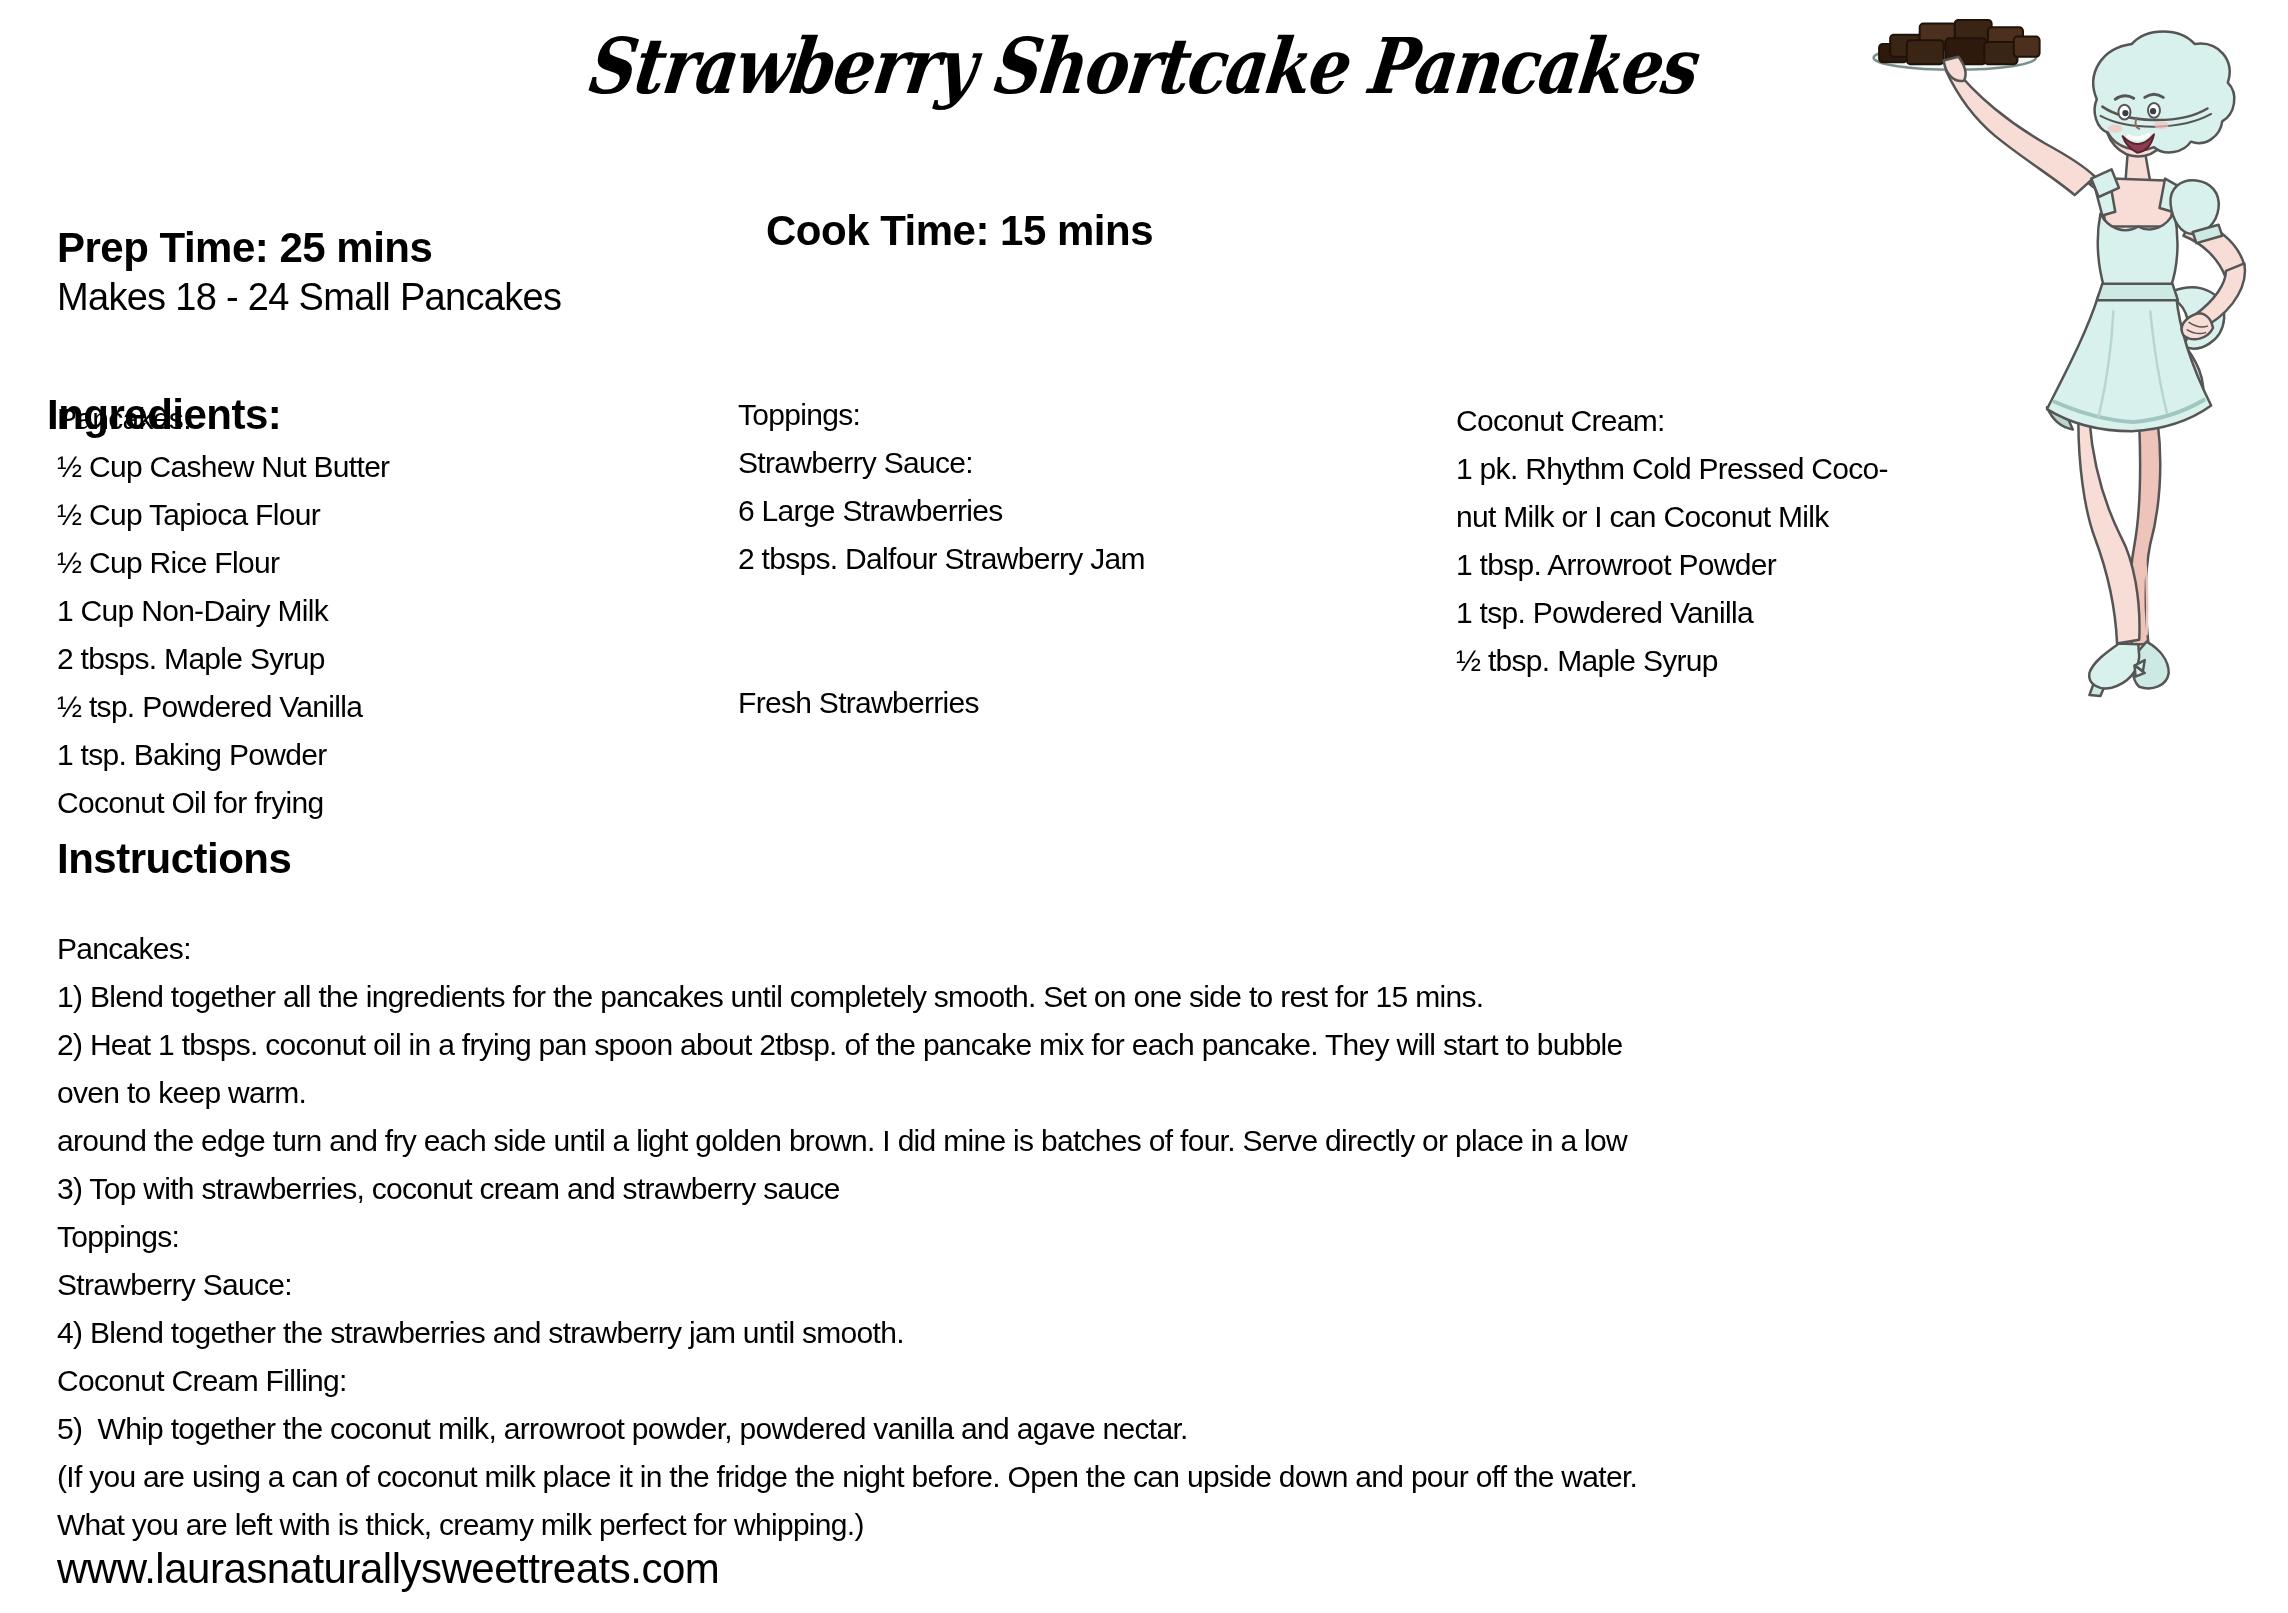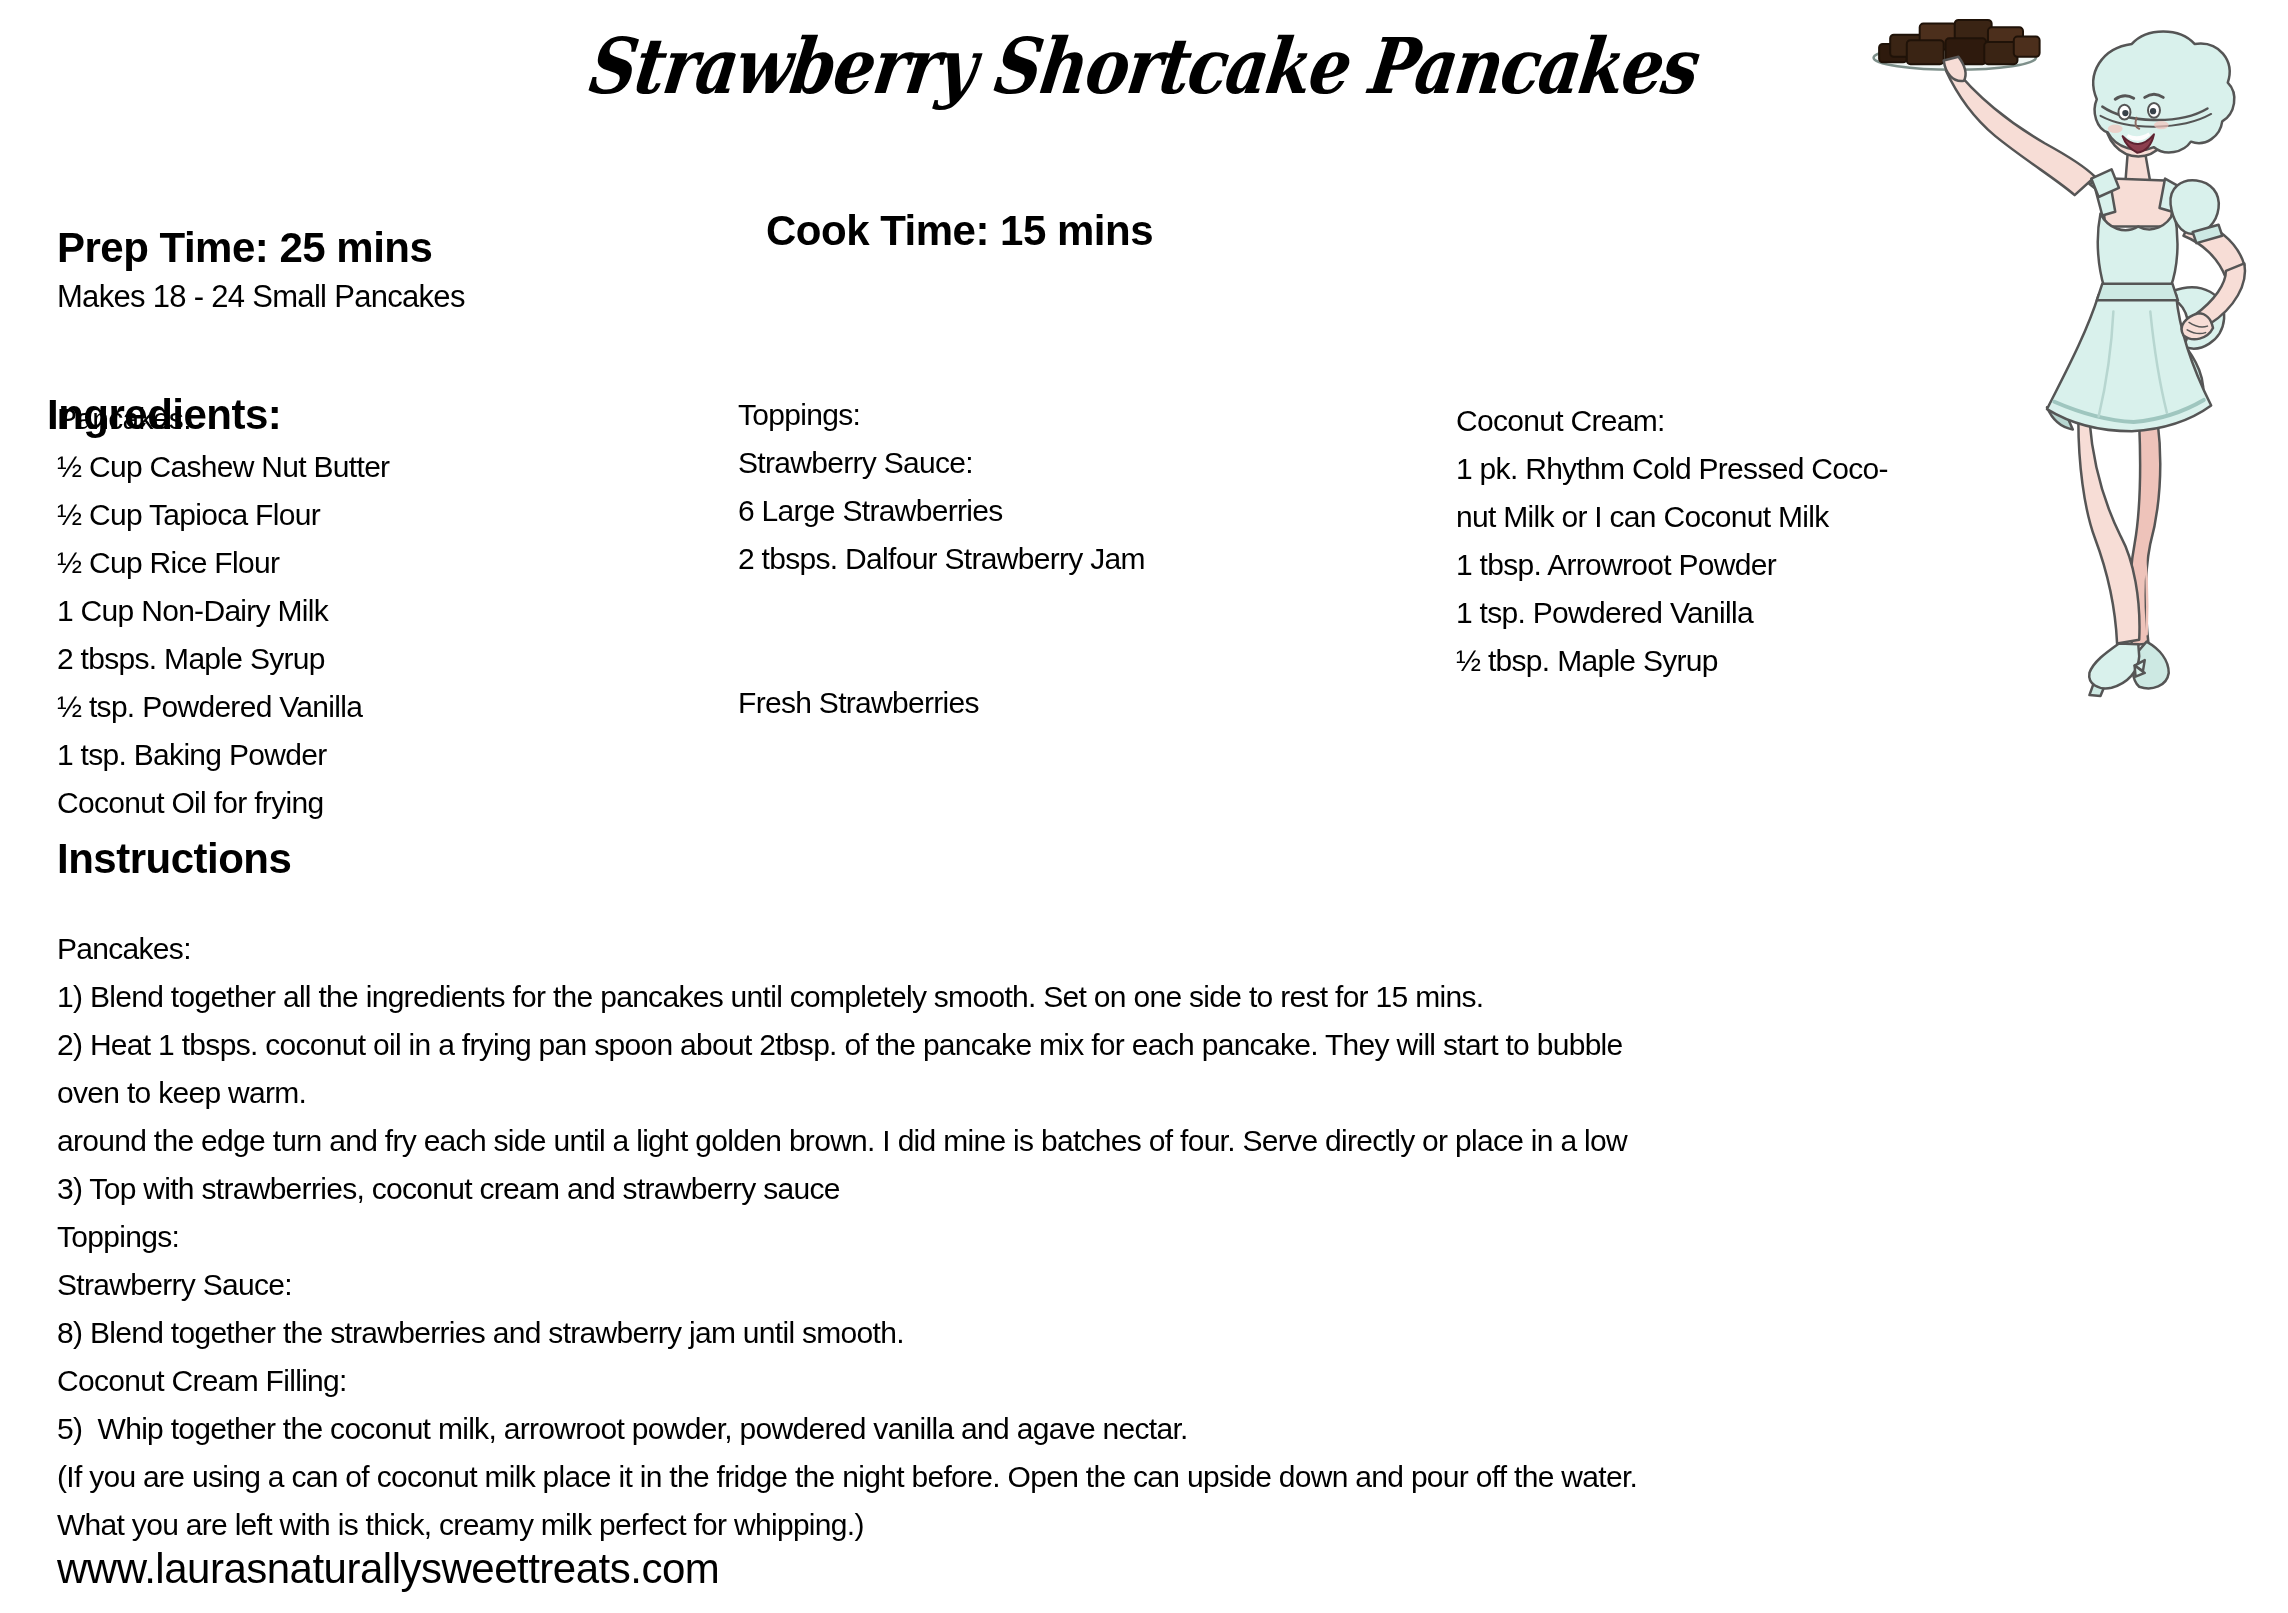--- a/index.html
+++ b/index.html
@@ -9,21 +9,21 @@
   }
   .abs{position:absolute;}
   .title{
     left:591px;top:28px;width:1089px;text-align:center;
     font-family:"DejaVu Serif", serif;font-style:italic;font-weight:bold;
     font-size:65px;letter-spacing:-1.8px;
     transform:skewX(-8deg) scaleY(1.18);transform-origin:center;
     white-space:nowrap;
   }
   .h-bold{font-size:42px;font-weight:bold;letter-spacing:-0.5px;white-space:pre;line-height:52px;}
-  .body-text{font-size:31px;letter-spacing:-0.7px;white-space:pre;line-height:48px;}
+  .body-text{font-size:38px;letter-spacing:-0.7px;white-space:pre;line-height:48px;}
   .line{min-height:48px;line-height:48px;font-size:30px;letter-spacing:-0.7px;white-space:pre;}
   .col{width:701px;}
   .footer-url{font-size:42px;letter-spacing:-0.5px;line-height:52px;white-space:pre;text-align:center;}
   svg *{vector-effect:non-scaling-stroke;}
 </style>
 </head>
 <body>
 
 <div class="abs title">Strawberry Shortcake Pancakes</div>
 
@@ -68,21 +68,21 @@
 
 <div class="abs" style="left:57px;top:925px;width:2215px;">
     <div class="line">Pancakes:</div>
     <div class="line">1) Blend together all the ingredients for the pancakes until completely smooth. Set on one side to rest for 15 mins.</div>
     <div class="line">2) Heat 1 tbsps. coconut oil in a frying pan spoon about 2tbsp. of the pancake mix for each pancake. They will start to bubble</div>
     <div class="line">oven to keep warm.</div>
     <div class="line">around the edge turn and fry each side until a light golden brown. I did mine is batches of four. Serve directly or place in a low</div>
     <div class="line">3) Top with strawberries, coconut cream and strawberry sauce</div>
     <div class="line">Toppings:</div>
     <div class="line">Strawberry Sauce:</div>
-    <div class="line">8) Blend together the strawberries and strawberry jam until smooth.</div>
+    <div class="line">4) Blend together the strawberries and strawberry jam until smooth.</div>
     <div class="line">Coconut Cream Filling:</div>
     <div class="line">5)  Whip together the coconut milk, arrowroot powder, powdered vanilla and agave nectar.</div>
     <div class="line">(If you are using a can of coconut milk place it in the fridge the night before. Open the can upside down and pour off the water.</div>
     <div class="line">What you are left with is thick, creamy milk perfect for whipping.)</div>
   </div>
 
 <div class="abs footer-url" style="left:57px;top:1543px;">www.laurasnaturallysweettreats.com</div>
 
 <svg class="abs" style="left:1864px;top:7.4px;" width="425" height="701" viewBox="0 0 460 760">
   <g stroke="#555555" stroke-width="2.5" stroke-linejoin="round" stroke-linecap="round">

